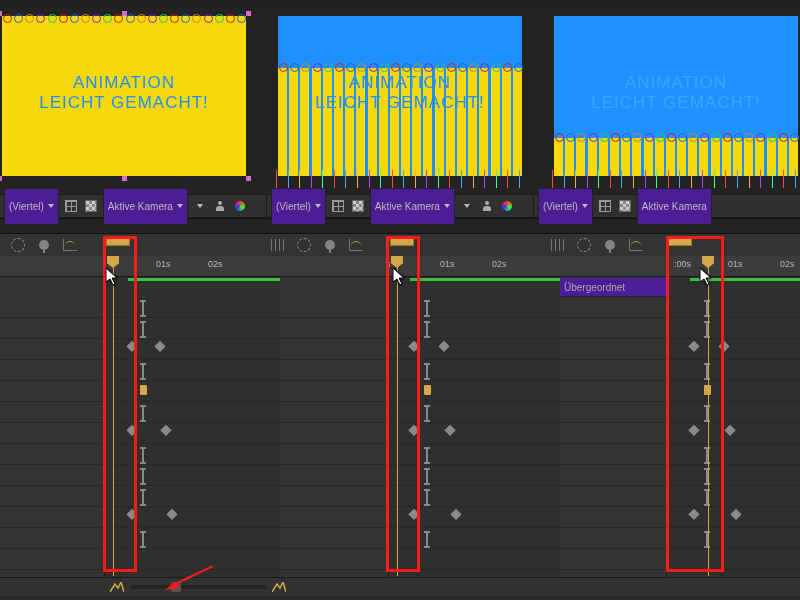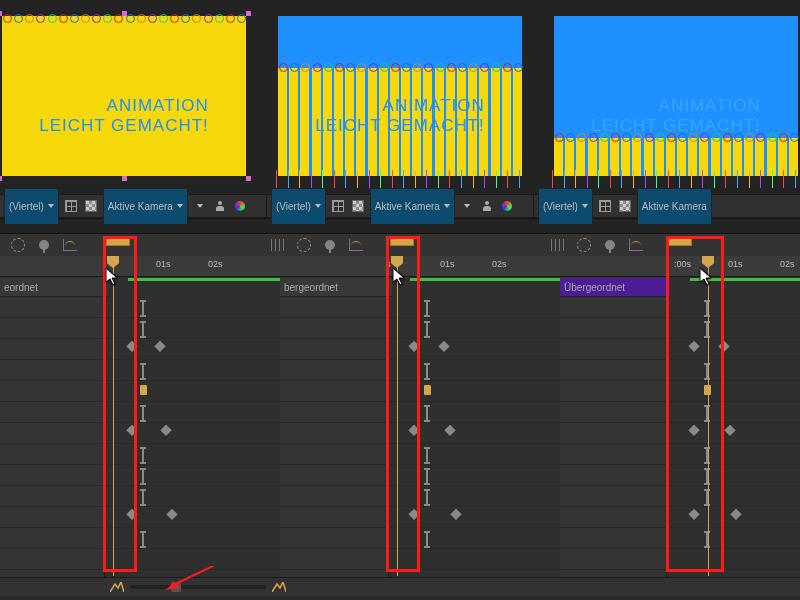--- a/index.html
+++ b/index.html
@@ -84,29 +84,28 @@
   }
   .stem {
     width: 1px;
     height: 18px;
   }
   .comp-text {
     position: absolute;
     top: 50%;
     left: 50%;
     transform: translate(-50%, -56%);
-    text-align: right;
+    text-align: center;
     font-family: "Arial Narrow", Arial, sans-serif;
     font-stretch: condensed;
     letter-spacing: 1px;
     line-height: 1.2;
     font-size: 17px;
     color: #1e90ff;
     white-space: pre;
-    margin-top: 23px;
   }
   .v3 .comp-text { color: #3aa6ff; }
   .handles {
     position: absolute;
     inset: -3px;
     pointer-events: none;
   }
   .handle {
     position: absolute;
     width: 5px; height: 5px;
@@ -129,21 +128,21 @@
     flex: 1;
   }
   .vc-sep {
     width: 1px;
     background: #1a1a1a;
   }
   .dd {
     display: flex;
     align-items: center;
     gap: 4px;
-    background: #0c4a6e;
+    background: #4c1d95;
     border: 1px solid #222;
     padding: 10px 4px;
     height: 15px;
     color: #bbb;
     font-size: 10px;
   }
   .tri {
     width: 0; height: 0;
     border-left: 3px solid transparent;
     border-right: 3px solid transparent;
@@ -603,26 +602,20 @@
       <div class="ruler-label" style="left:52px">01s</div>
       <div class="ruler-label" style="left:104px">02s</div>
     </div>
 
     <div style="position:absolute;left:666px;top:22px;height:20px;width:140px">
       <div class="ruler-label" style="left:8px">:00s</div>
       <div class="ruler-label" style="left:62px">01s</div>
       <div class="ruler-label" style="left:114px">02s</div>
     </div>
 
-    <div style="position:absolute;left:0;top:44px;height:18px;background:#383838;border-bottom:1px solid #222;width:104px;display:flex;align-items:center;padding-left:4px;font-size:10px">
-      <span>eordnet</span>
-    </div>
-    <div style="position:absolute;left:280px;top:44px;height:18px;background:#383838;border-bottom:1px solid #222;width:108px;display:flex;align-items:center;padding-left:4px;font-size:10px">
-      <span>bergeordnet</span>
-    </div>
     <div style="position:absolute;left:560px;top:44px;height:18px;background:#4c1d95;border-bottom:1px solid #222;width:106px;display:flex;align-items:center;padding-left:4px;font-size:10px">
       <span>Übergeordnet</span>
     </div>
 
     <div class="greenbar" style="left:128px;top:44px;width:152px"></div>
     <div class="greenbar" style="left:410px;top:44px;width:150px"></div>
     <div class="greenbar" style="left:690px;top:44px;width:110px"></div>
 
     <div style="position:absolute;left:0;right:0;top:62px;bottom:18px" id="rows-area">
     <div class="row" style="position: absolute; left: 0px; right: 0px; top: 0px;"></div>

